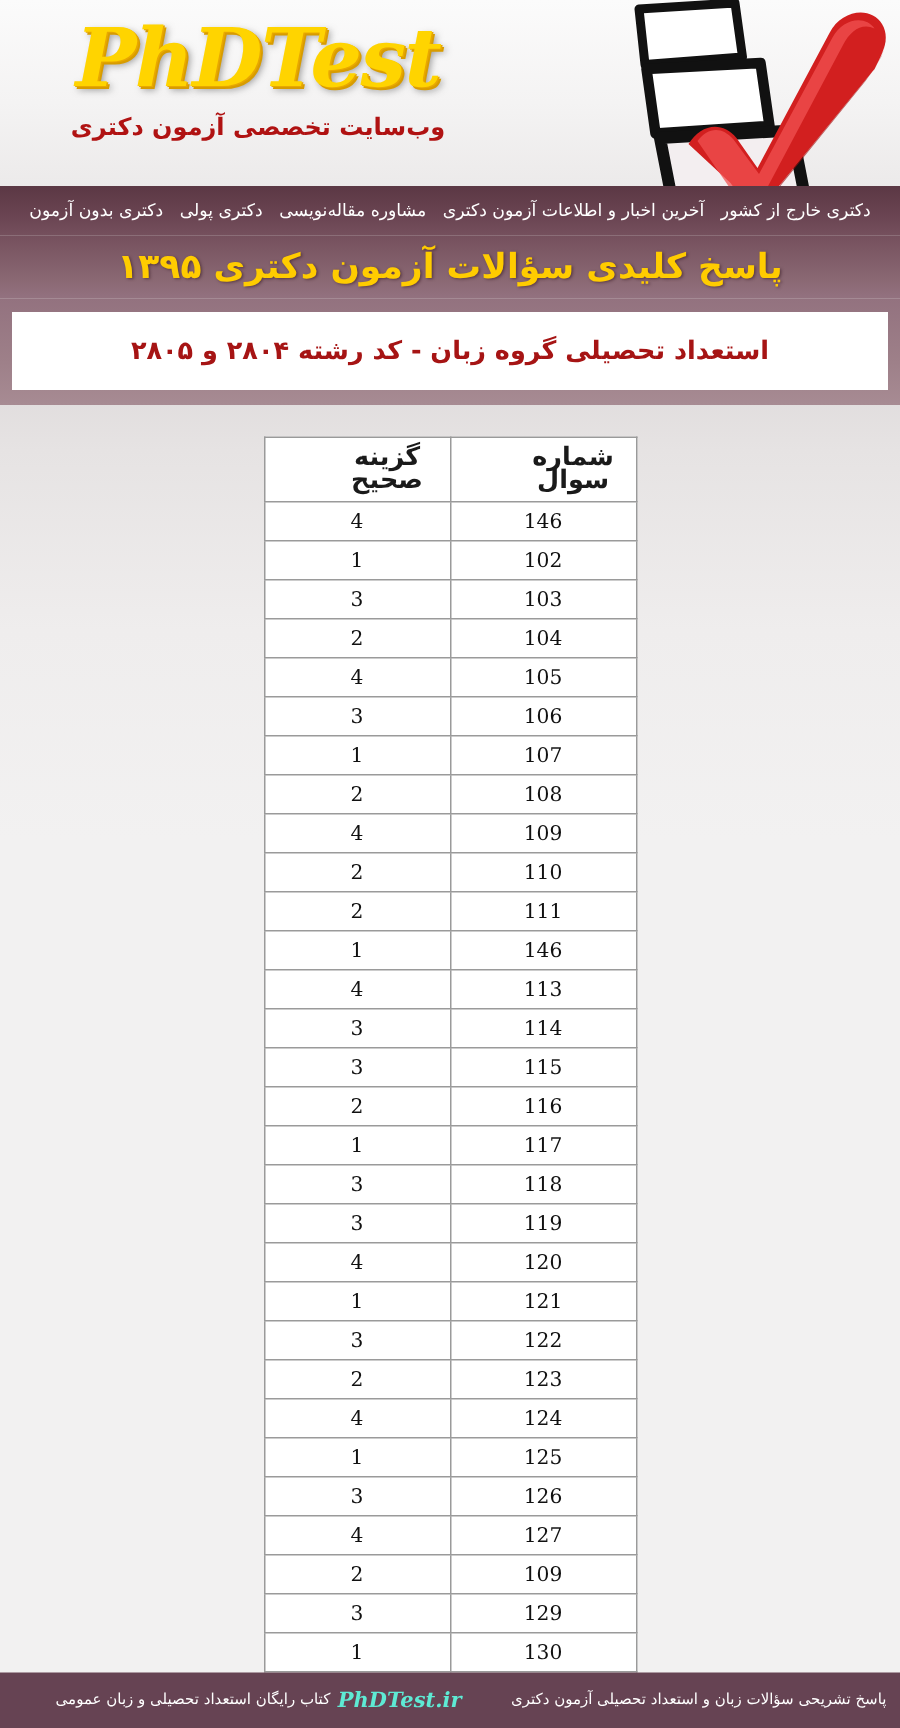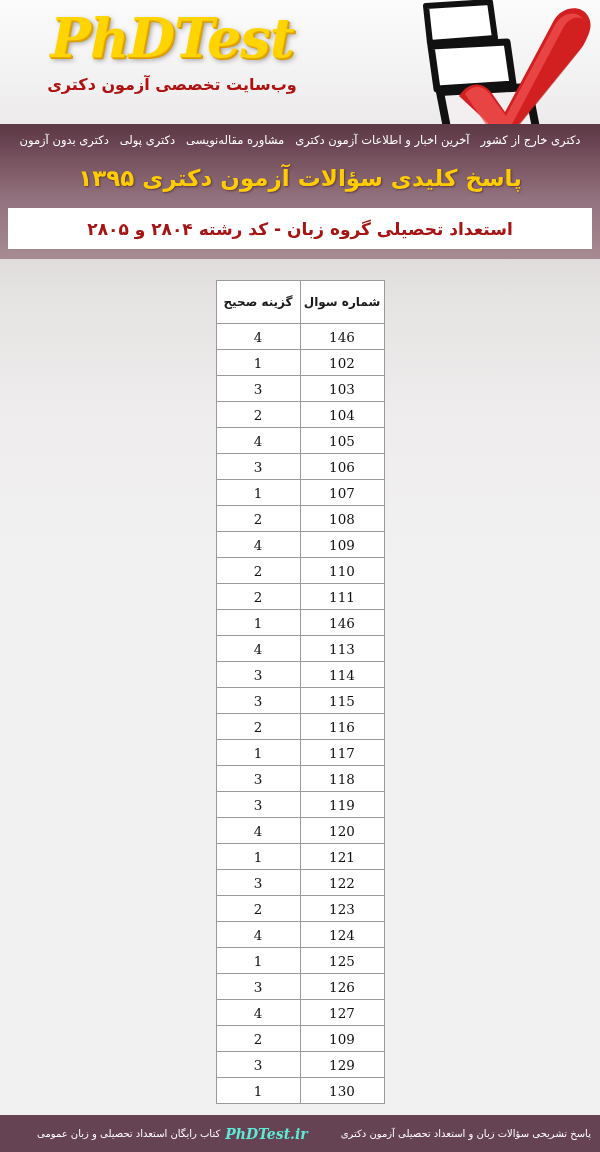--- a/index.html
+++ b/index.html
@@ -124,21 +124,21 @@
     text-align: center;
   }
 
   
   .sub-wrap {
     padding: 9px 8px 10px 8px;
     background: linear-gradient(to bottom, #93727f 0%, #9e8089 60%, #a78b93 100%);
   }
   .subtitle-panel {
     background: #ffffff;
-    height: 41px;
+    height: 52px;
     display: flex;
     align-items: center;
     justify-content: center;
   }
   .subtitle-text {
     color: #a61414;
     font-size: 17px;
     font-weight: bold;
     white-space: nowrap;
   }
@@ -159,25 +159,26 @@
   table.answers td {
     border: 1px solid #9a9a9a;
     background: #ffffff;
     text-align: center;
     width: 83px;
     height: 25px;
     padding: 0;
   }
   table.answers th {
     height: 42px;
-    font-size: 12px;
+    font-size: 17px;
     font-weight: bold;
     color: #1a1a1a;
     line-height: 15px;
     vertical-align: middle;
+    padding-left: 40px;
   }
   table.answers td {
     font-size: 13.5px;
     color: #111111;
     font-family: "DejaVu Serif", "Liberation Serif", serif;
     direction: ltr;
   }
 
   
   .footer {

